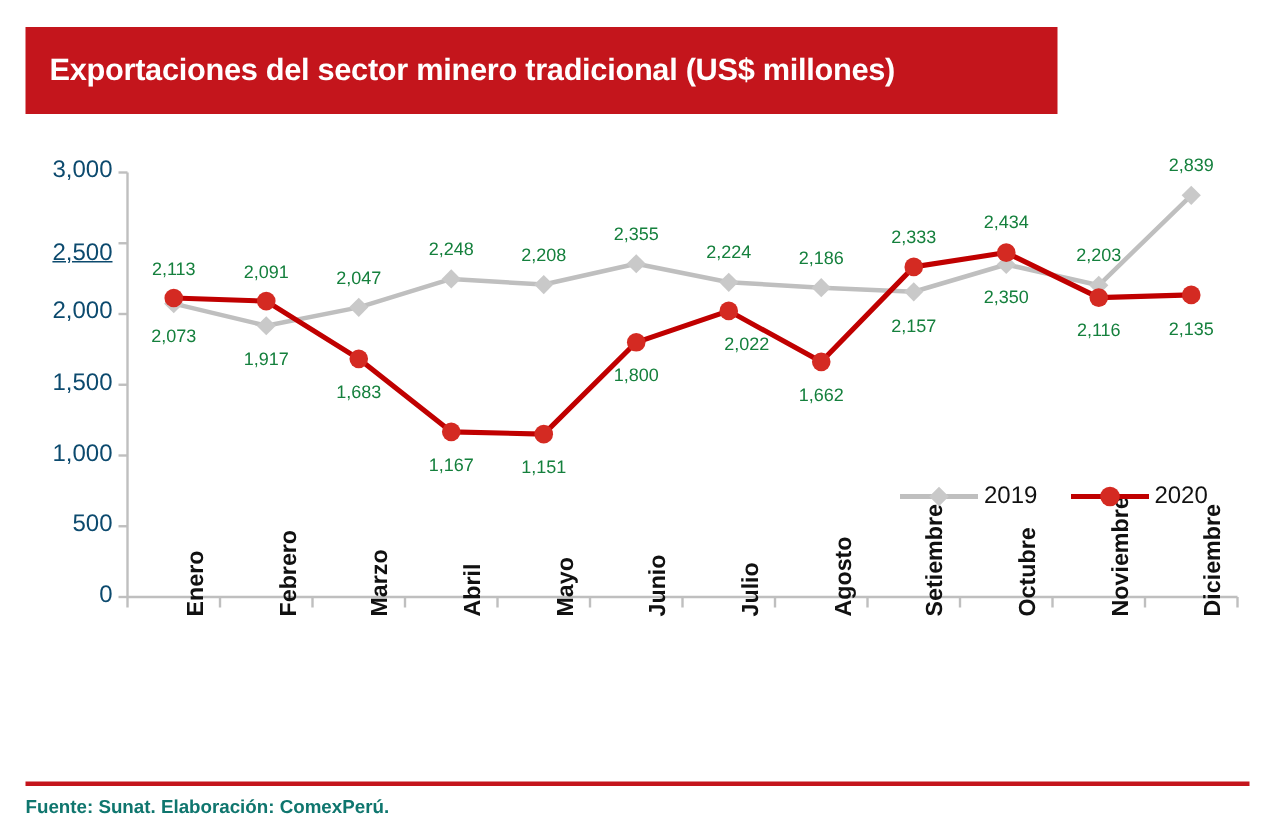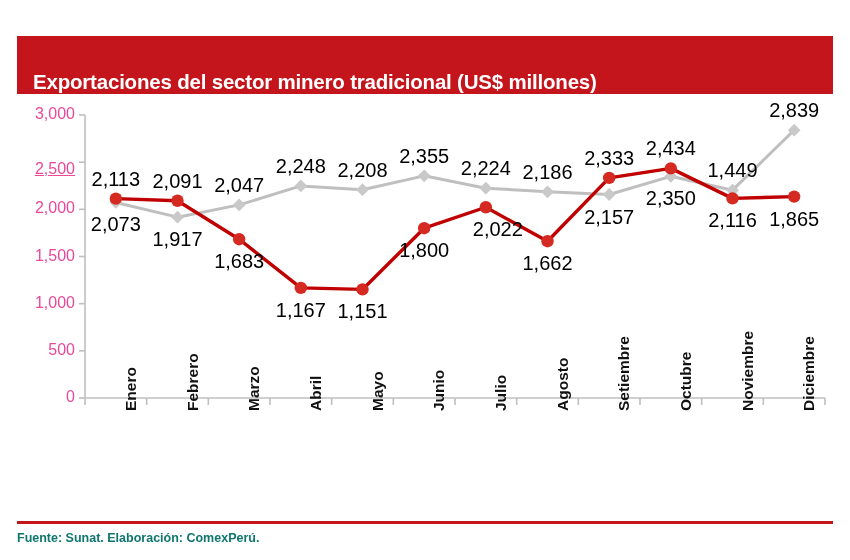--- a/index.html
+++ b/index.html
@@ -8,64 +8,64 @@
     background:#ffffff;
     font-family:"Liberation Sans", sans-serif;
     overflow:hidden;
     position:relative;
   }
   #chart-root{position:absolute;left:0;top:0;width:850px;height:560px;}
 
   
   .title-banner{
     position:absolute;
-    left:17px; top:36px;
-    width:816px; height:58px;
+    left:17px; top:18px;
+    width:688px; height:58px;
     background:#C4151C;
-    display:flex; align-items:flex-end;
+    display:flex; align-items:center;
   }
   .title-text{
     color:#ffffff;
     font-size:20.5px;
     font-weight:bold;
     padding-left:16px;
     letter-spacing:-0.2px;
     white-space:nowrap;
   }
 
   
   .plot-wrap{position:absolute;left:0;top:0;width:850px;height:560px;}
   svg.plot{position:absolute;left:0;top:0;}
 
   
   .ytick{
     position:absolute;
     font-size:16px;
-    color:#ec4899;
+    color:#0c4a6e;
     text-align:right;
     width:64px;
     white-space:nowrap;
   }
 
   
   .xtick{
     position:absolute;
     font-size:15.5px;
     font-weight:bold;
     color:#111111;
     white-space:nowrap;
     transform-origin:left top;
     transform:rotate(-90deg);
   }
 
   
   .dlabel{
     position:absolute;
-    font-size:20px;
-    color:#000000;
+    font-size:12px;
+    color:#15803d;
     white-space:nowrap;
     transform:translate(-50%,-50%);
     pointer-events:none;
   }
 
   
   .legend{
     position:absolute;
     left:600px; top:322px;
     display:flex; align-items:center; gap:22px;
@@ -176,34 +176,50 @@
         <div class="dlabel" style="left: 115.833px; top: 224.447px;">2,073</div>
         <div class="dlabel" style="left: 177.5px; top: 239.163px;">1,917</div>
         <div class="dlabel" style="left: 239.167px; top: 184.9px;">2,047</div>
         <div class="dlabel" style="left: 300.833px; top: 165.939px;">2,248</div>
         <div class="dlabel" style="left: 362.5px; top: 169.712px;">2,208</div>
         <div class="dlabel" style="left: 424.167px; top: 155.845px;">2,355</div>
         <div class="dlabel" style="left: 485.833px; top: 168.203px;">2,224</div>
         <div class="dlabel" style="left: 547.5px; top: 171.787px;">2,186</div>
         <div class="dlabel" style="left: 609.167px; top: 216.523px;">2,157</div>
         <div class="dlabel" style="left: 670.833px; top: 198.317px;">2,350</div>
-        <div class="dlabel" style="left: 732.5px; top: 170.184px;">1,449</div>
+        <div class="dlabel" style="left: 732.5px; top: 170.184px;">2,203</div>
         <div class="dlabel" style="left: 794.167px; top: 110.188px;">2,839</div>
         <div class="dlabel" style="left: 115.833px; top: 178.674px;">2,113</div>
         <div class="dlabel" style="left: 177.5px; top: 180.749px;">2,091</div>
         <div class="dlabel" style="left: 239.167px; top: 261.237px;">1,683</div>
         <div class="dlabel" style="left: 300.833px; top: 309.913px;">1,167</div>
         <div class="dlabel" style="left: 362.5px; top: 311.422px;">1,151</div>
         <div class="dlabel" style="left: 424.167px; top: 250.2px;">1,800</div>
         <div class="dlabel" style="left: 485.833px; top: 229.258px; margin-left: 12px;">2,022</div>
         <div class="dlabel" style="left: 547.5px; top: 263.218px;">1,662</div>
         <div class="dlabel" style="left: 609.167px; top: 157.92px;">2,333</div>
         <div class="dlabel" style="left: 670.833px; top: 148.393px;">2,434</div>
         <div class="dlabel" style="left: 732.5px; top: 220.391px;">2,116</div>
-        <div class="dlabel" style="left: 794.167px; top: 218.598px;">1,865</div>
+        <div class="dlabel" style="left: 794.167px; top: 218.598px;">2,135</div>
       </div>
   </div>
 
+  <div class="legend">
+    <div class="legend-item">
+      <svg width="52" height="18">
+        <line x1="0" y1="9" x2="52" y2="9" stroke="#BFBFBF" stroke-width="3.2"></line>
+        <polygon points="26,2.5 32.5,9 26,15.5 19.5,9" fill="#C9C9C9"></polygon>
+      </svg>
+      <span class="legend-label">2019</span>
+    </div>
+    <div class="legend-item">
+      <svg width="52" height="18">
+        <line x1="0" y1="9" x2="52" y2="9" stroke="#C00000" stroke-width="3.2"></line>
+        <circle cx="26" cy="9" r="6.5" fill="#D42A22"></circle>
+      </svg>
+      <span class="legend-label">2020</span>
+    </div>
+  </div>
 
   <div class="footer-rule"></div>
   <div class="footer-text">Fuente: Sunat. Elaboración: ComexPerú.</div>
 
 </div>
 
 </body></html>

